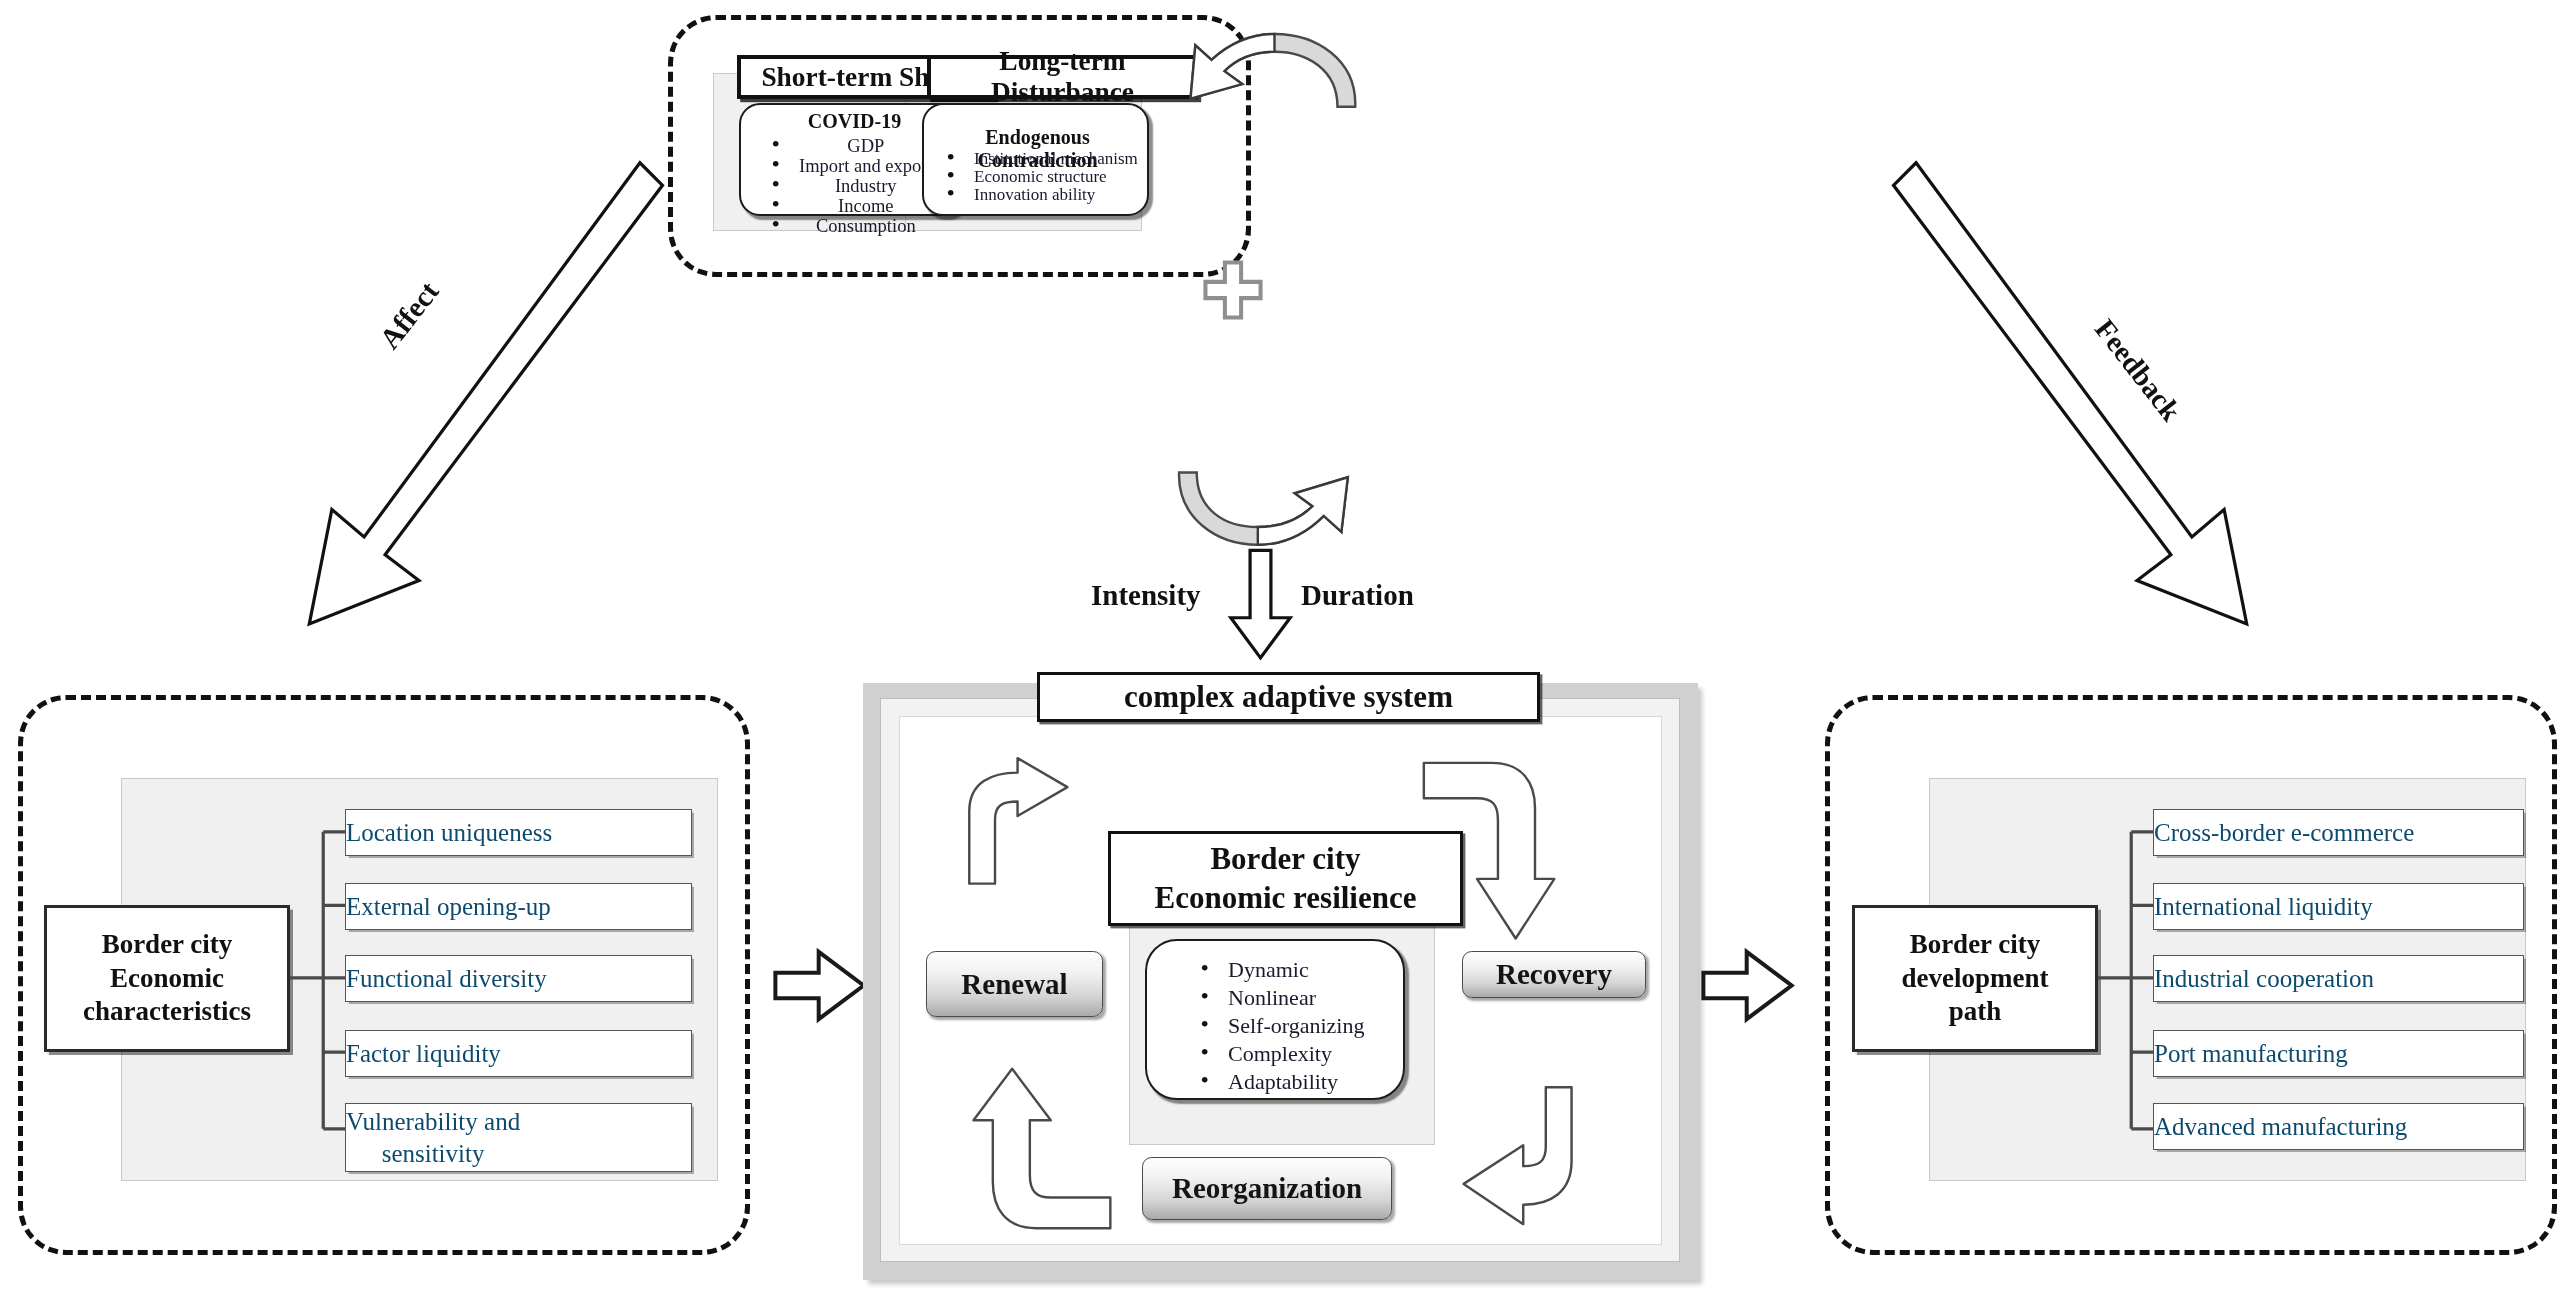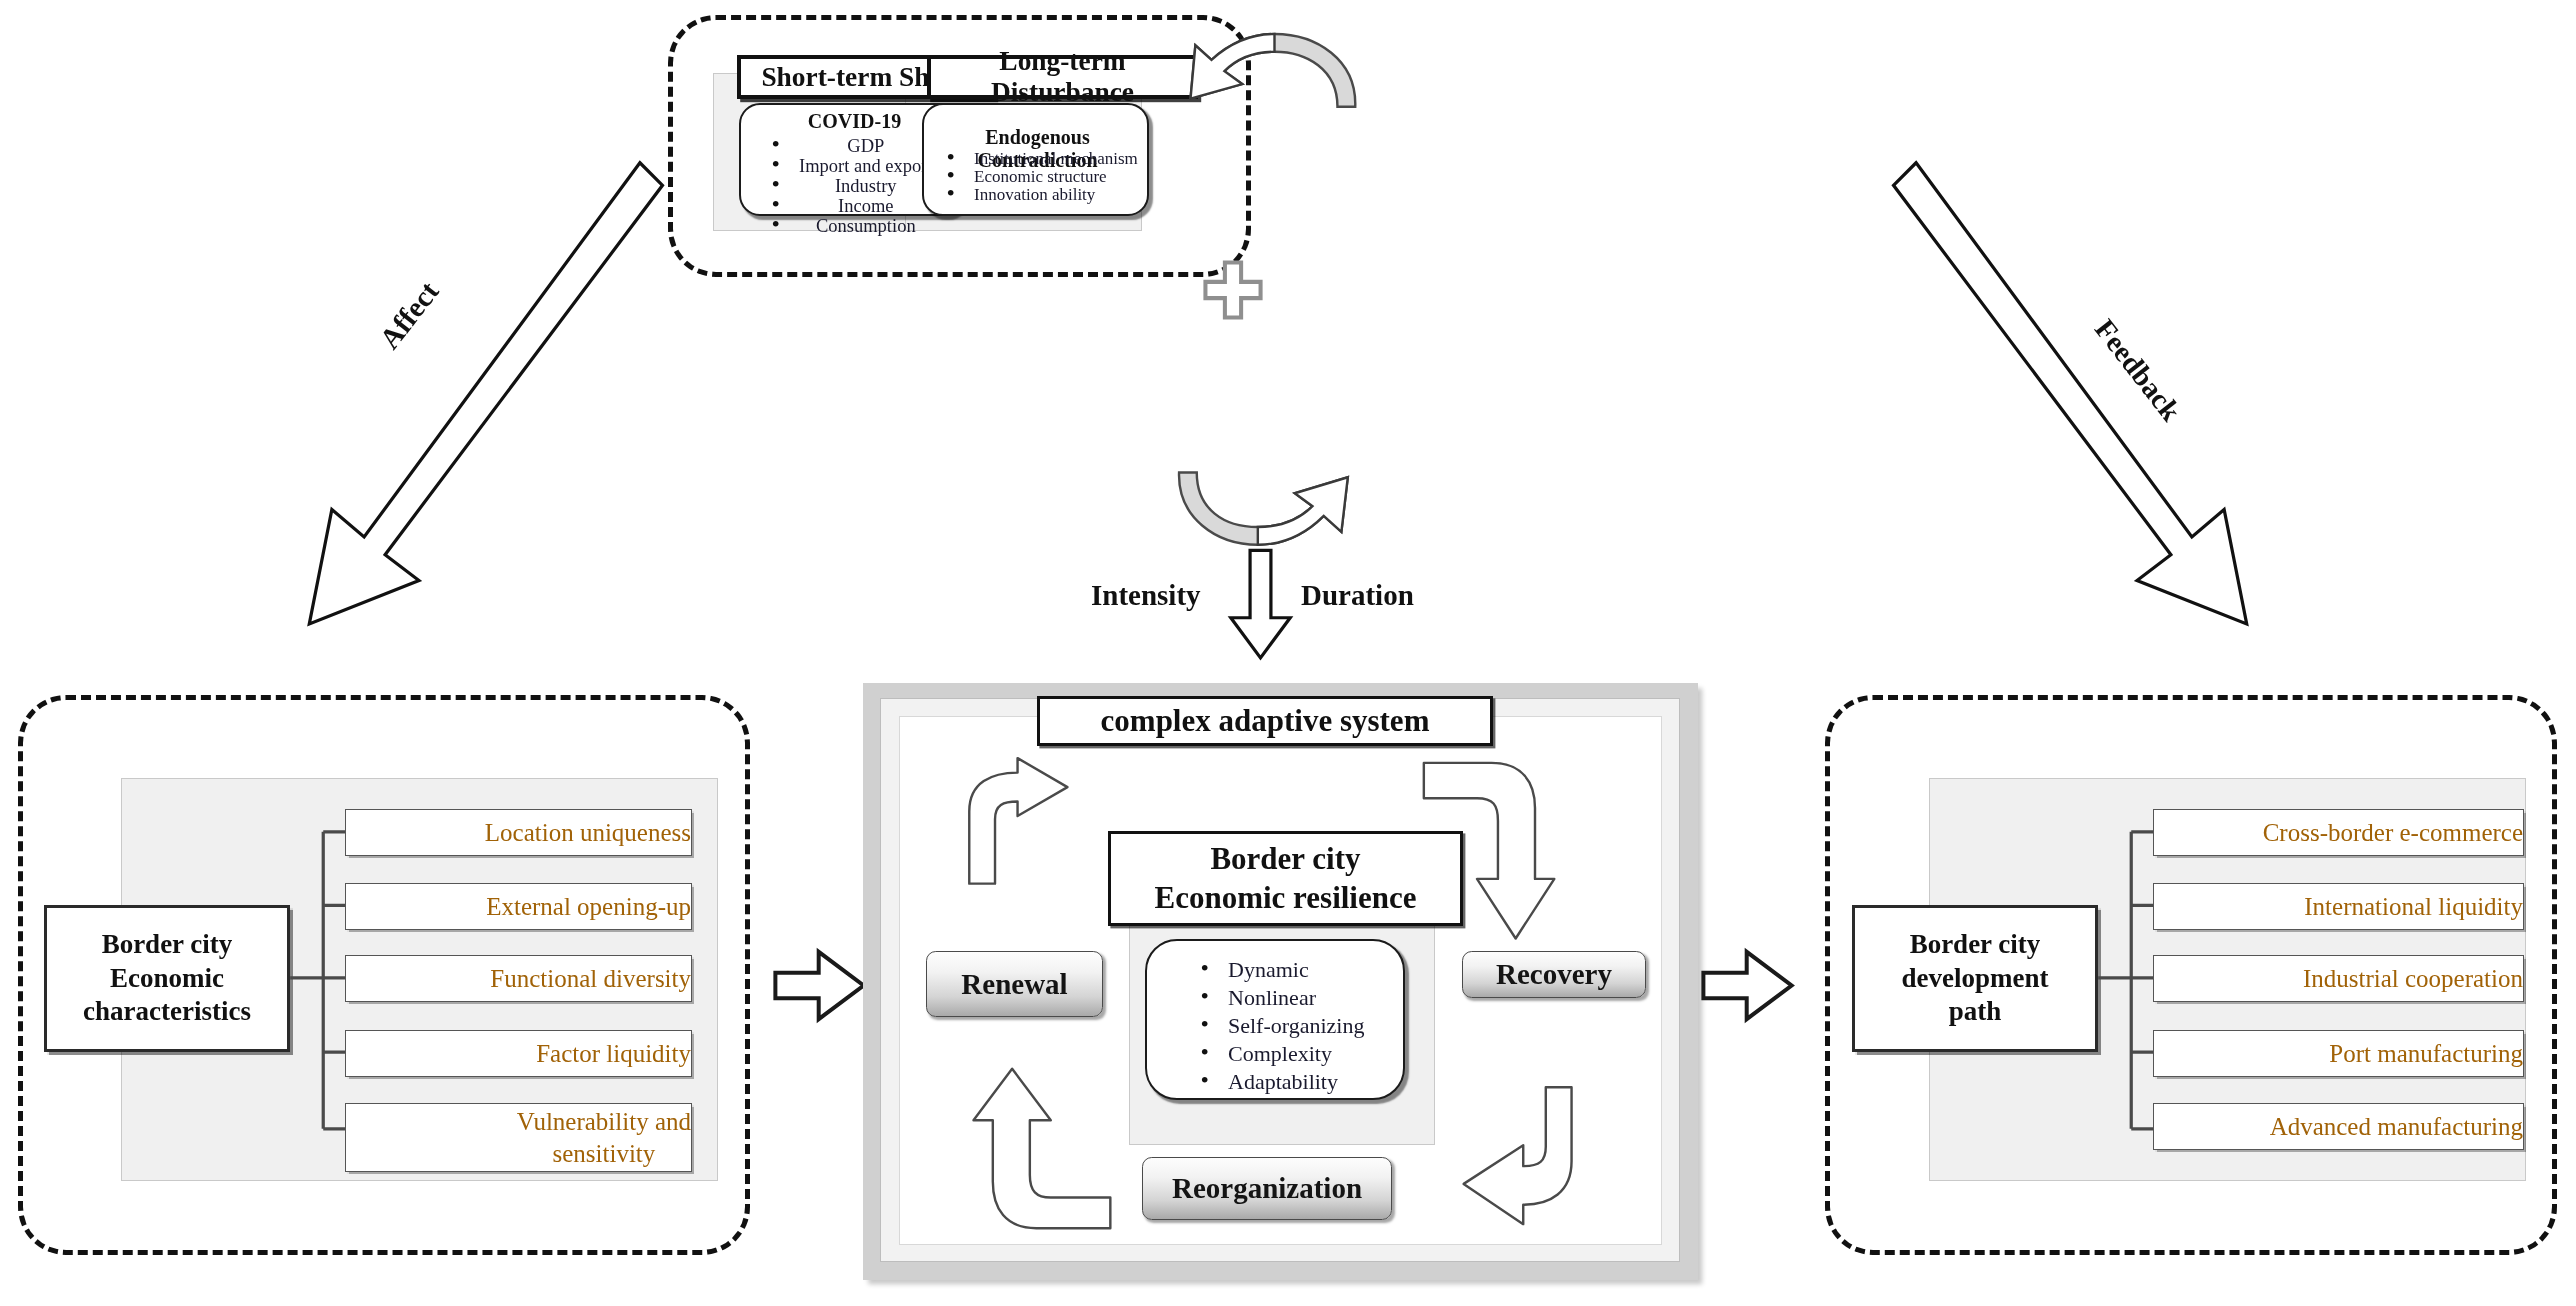--- a/index.html
+++ b/index.html
@@ -48,24 +48,23 @@
     position:relative;color:#1a1a2e;white-space:nowrap;
   }
   ul.bullets li:before{
     content:"\2022";position:absolute;left:-27.4px;top:-1.6px;font-size:24px;color:#111;
   }
 
   
   .flat-row{
     background:#fff;
     border:1.6px solid #555;
-    display:flex;align-items:center;justify-content:flex-end;
-    text-align:center;color:#a16207;
+    display:flex;align-items:center;justify-content:flex-start;
+    text-align:center;color:#0c4a6e;
     box-shadow:2.4px 2.4px 0.8px rgba(0,0,0,0.30);
-    padding-left:12px;
   }
 
   
   .key-box{
     background:#fff;border:3.2px solid #2a2a2a;
     display:flex;align-items:center;justify-content:center;
     text-align:center;font-weight:bold;color:#111;line-height:1.25;
     box-shadow:3.2px 3.2px 0.8px rgba(0,0,0,0.45);
   }
 
@@ -197,21 +196,21 @@
   </div>
 
   <svg style="left:772px;top:947px;width:95px;height:77px;" viewBox="0 0 118 96">
     <path d="M4 32 H58 V6 L114 48 L58 90 V64 H4 Z" fill="#ffffff" stroke="#1a1a1a" stroke-width="5"></path>
   </svg>
 
   <div class="abs cas-outer" style="left:863px;top:683px;width:835px;height:597px;"></div>
   <div class="abs cas-mid" style="left:880px;top:698px;width:800px;height:564px;"></div>
   <div class="abs cas-inner" style="left:899px;top:716px;width:763px;height:529px;"></div>
 
-  <div class="abs hdr-box thin" style="left:1037px;top:672px;width:456px;height:50px;font-size:31px;margin-top:24px;">
+  <div class="abs hdr-box thin" style="left:1037px;top:672px;width:503px;height:50px;font-size:31px;">
     <span>complex adaptive system</span>
   </div>
 
   <svg style="left:958px;top:758px;width:169px;height:129px;" viewBox="0 0 210 160">
     <path d="M14 156 V66 C14 30 42 18 74 18 V0 L136 36 L74 72 V54 C56 54 46 58 46 76 V156 Z" fill="#ffffff" stroke="#4a4a4a" stroke-width="3" stroke-linejoin="round"></path>
   </svg>
 
   <svg style="left:1419px;top:758px;width:145px;height:187px;" viewBox="0 0 180 232">
     <path d="M6 6 H90 C128 6 144 30 144 62 V150 H168 L120 224 L72 150 H98 V78 C98 58 92 50 72 50 H6 Z" fill="#ffffff" stroke="#4a4a4a" stroke-width="3" stroke-linejoin="round"></path>
   </svg>

